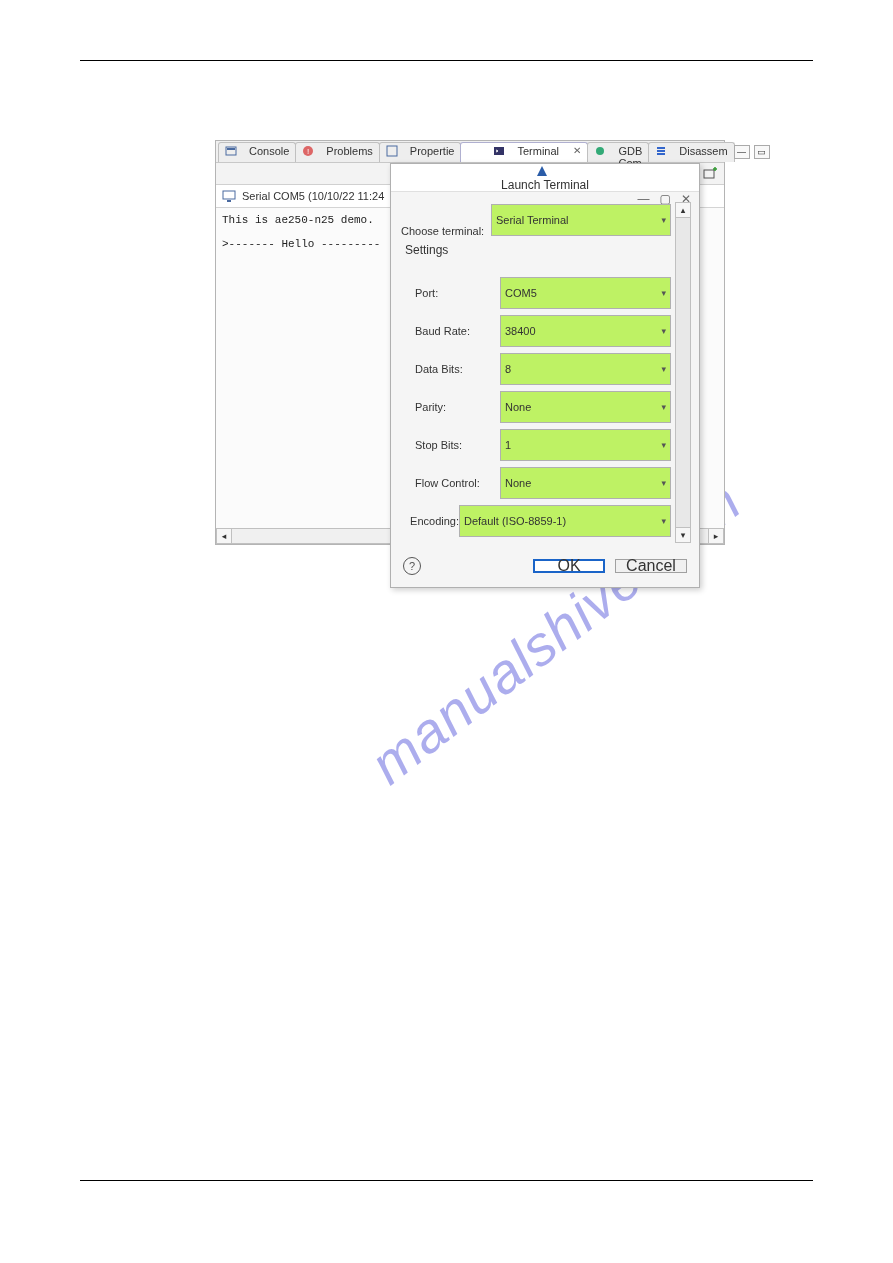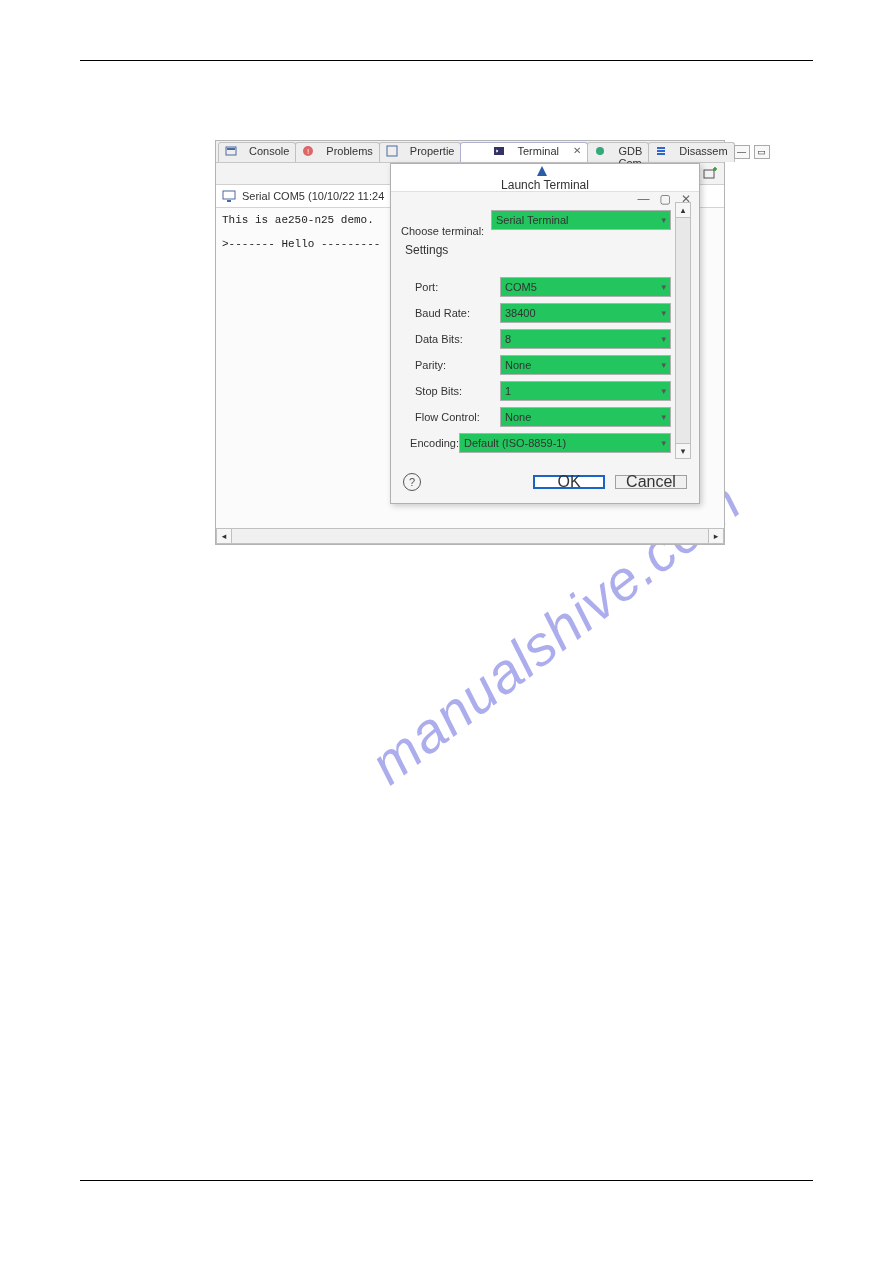--- a/index.html
+++ b/index.html
@@ -119,23 +119,23 @@
   .dlg-body { padding: 10px 8px 4px 10px; display:flex; }
   .dlg-content { flex:1; }
   .vscroll { width:16px; display:flex; flex-direction:column; margin-left:4px; }
   .vscroll .arr { height:16px; border:1px solid #c0c0c0; background:#f6f6f6; display:flex; align-items:center; justify-content:center; font-size:9px;}
   .vscroll .trk { flex:1; background:#e8e8e8; border-left:1px solid #c0c0c0; border-right:1px solid #c0c0c0;}
   .form-row { display:flex; align-items:center; margin-bottom:6px; }
   .form-row label { width: 85px; font-size:11px; }
   .form-row.top label { width: 90px; margin-top: 23px; }
   .sel, .txt {
     flex:1;
-    height: 20px;
+    height: 32px;
     border: 1px solid #b0b0b0;
-    background: #22c55e;
+    background: #bef264;
     font-size: 11px;
     padding: 4px 4px;
     display:flex; align-items:center; justify-content:space-between;
   }
   .sel .chev { font-size:9px; color:#555; margin-left:4px;}
   .group-label { font-size:12px; margin: 4px 0 20px 4px; }
   .indent { padding-left: 14px; }
   .dlg-footer {
     display:flex; align-items:center;
     padding: 10px 12px 12px 12px;

